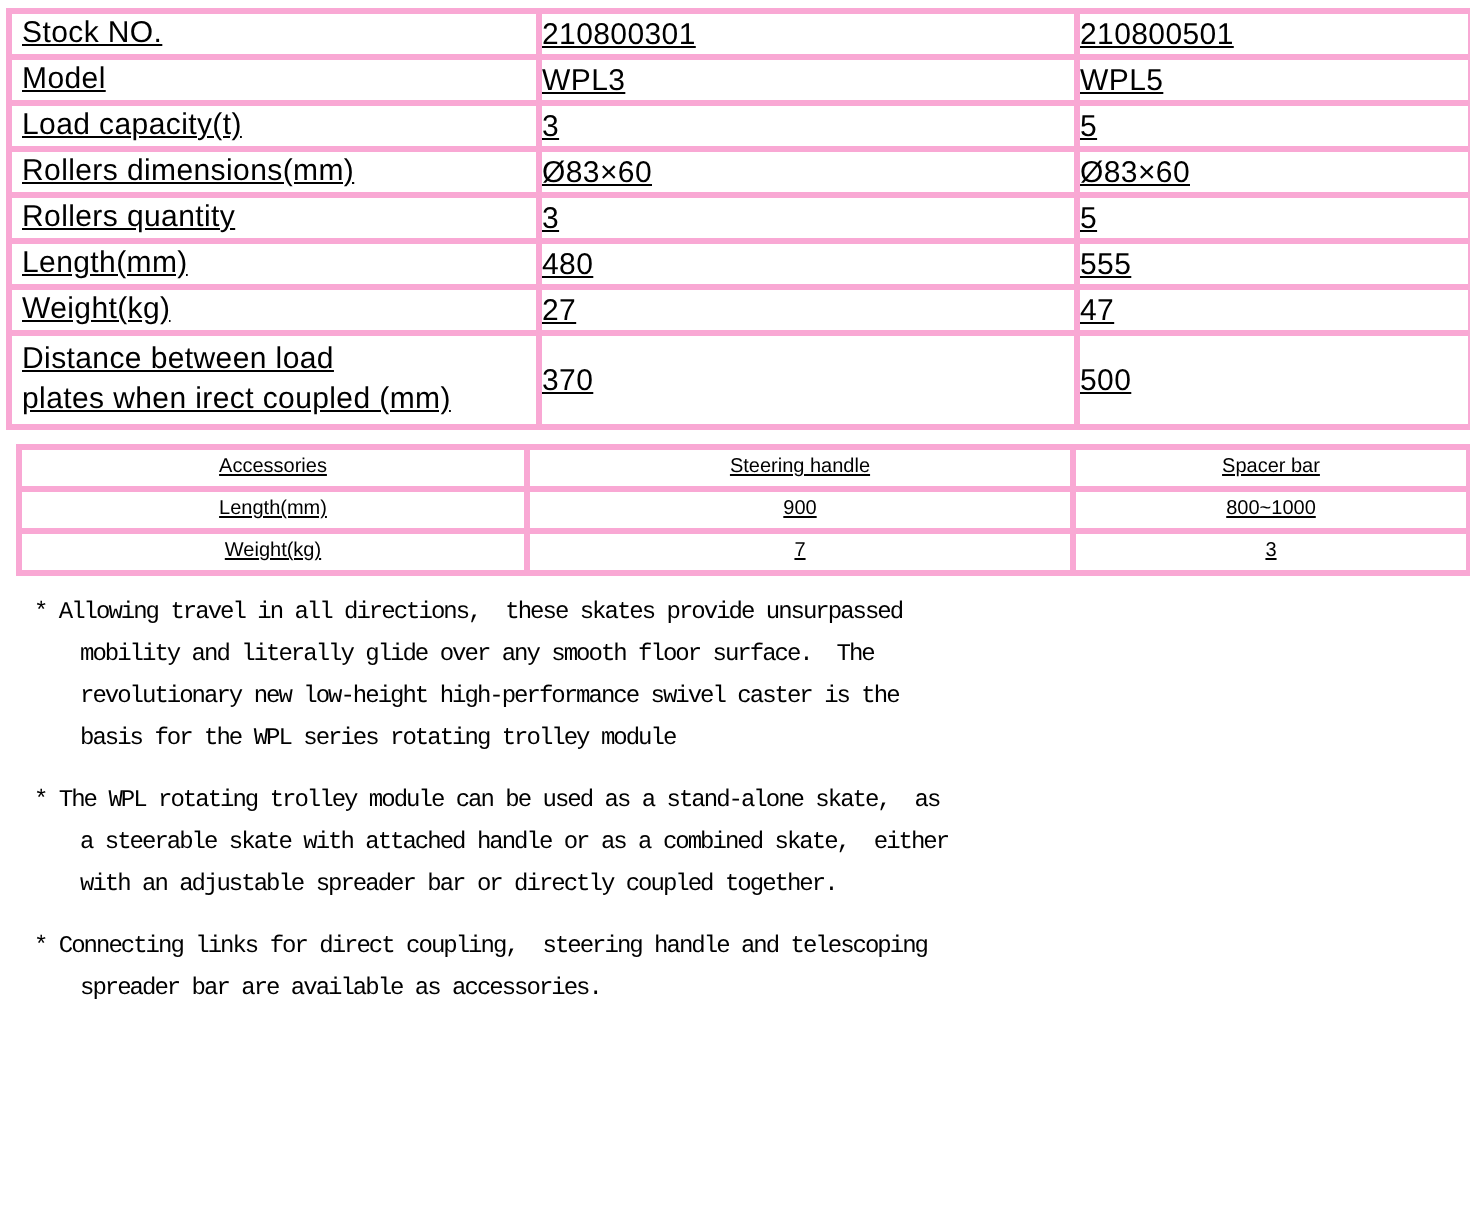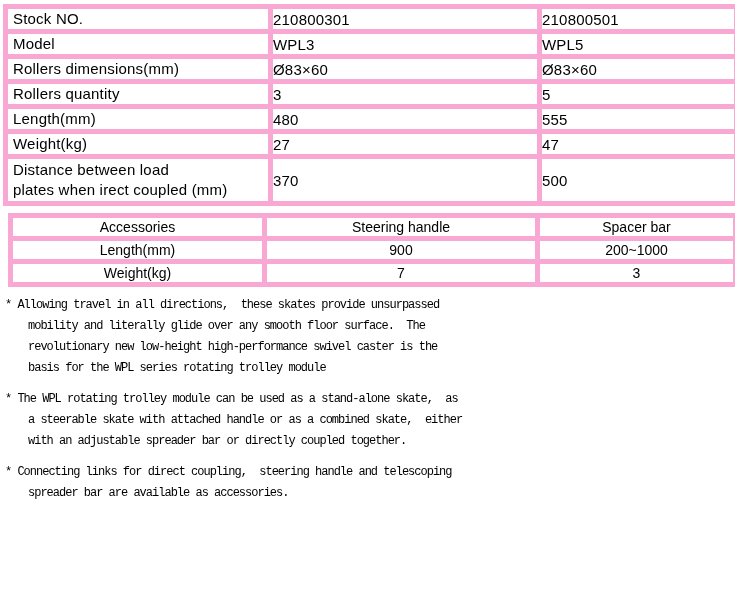--- a/index.html
+++ b/index.html
@@ -10,23 +10,24 @@
     background: #ffffff;
     overflow: hidden;
     font-family: "Liberation Sans", sans-serif;
     color: #000;
   }
   table {
     border-collapse: collapse;
     table-layout: fixed;
   }
   td {
-    border: 5px solid #f9a8d4;
+    border: 3px solid #f9a8d4;
     padding: 0;
     overflow: hidden;
+    text-decoration: underline;
   }
   
   .spec {
     margin: 4px 0 0 3px;
     width: 731px;
     border: 2px solid #000;
     font-size: 15px;
     letter-spacing: 0.2px;
   }
   .spec tr { height: 22px; }
@@ -36,35 +37,35 @@
     padding-left: 5px;
     white-space: pre-wrap;
     line-height: 20px;
   }
   .spec td.val { text-align: left; }
   
   .acc {
     margin: 7px 0 0 8px;
     width: 725px;
     border: 2px solid #000;
-    font-size: 14px;
+    font-size: 10px;
   }
   .acc tr { height: 18px; }
   .acc td { text-align: center; line-height: 18px; }
   
   .notes { margin: 8px 0 0 0; }
   .note {
     font-family: "Liberation Mono", monospace;
     font-size: 12px;
     letter-spacing: -1px;
     line-height: 21px;
     white-space: pre-wrap;
     padding-left: 28px;
     text-indent: -23px;
-    margin: 0 0 10px 0;
+    margin: 0 0 10px 12px;
   }
 </style>
 </head>
 <body>
 
 <table class="spec">
   <colgroup>
       <col style="width:265px">
       <col style="width:269px">
       <col style="width:197px">
@@ -72,20 +73,25 @@
   <tbody>
     <tr>
       <td class="lbl">Stock NO.</td>
       <td class="val">210800301</td>
       <td class="val">210800501</td>
     </tr>
     <tr>
       <td class="lbl">Model</td>
       <td class="val">WPL3</td>
       <td class="val">WPL5</td>
+    </tr>
+    <tr>
+      <td class="lbl">Load capacity(t)</td>
+      <td class="val">3</td>
+      <td class="val">5</td>
     </tr>
     <tr>
       <td class="lbl">Rollers dimensions(mm)</td>
       <td class="val">Ø83×60</td>
       <td class="val">Ø83×60</td>
     </tr>
     <tr>
       <td class="lbl">Rollers quantity</td>
       <td class="val">3</td>
       <td class="val">5</td>
@@ -117,21 +123,21 @@
     </colgroup>
   <tbody>
     <tr>
       <td>Accessories</td>
       <td>Steering handle</td>
       <td>Spacer bar</td>
     </tr>
     <tr>
       <td>Length(mm)</td>
       <td>900</td>
-      <td>200~1000</td>
+      <td>800~1000</td>
     </tr>
     <tr>
       <td>Weight(kg)</td>
       <td>7</td>
       <td>3</td>
     </tr>
   </tbody>
 </table>
 
 <div class="notes">

